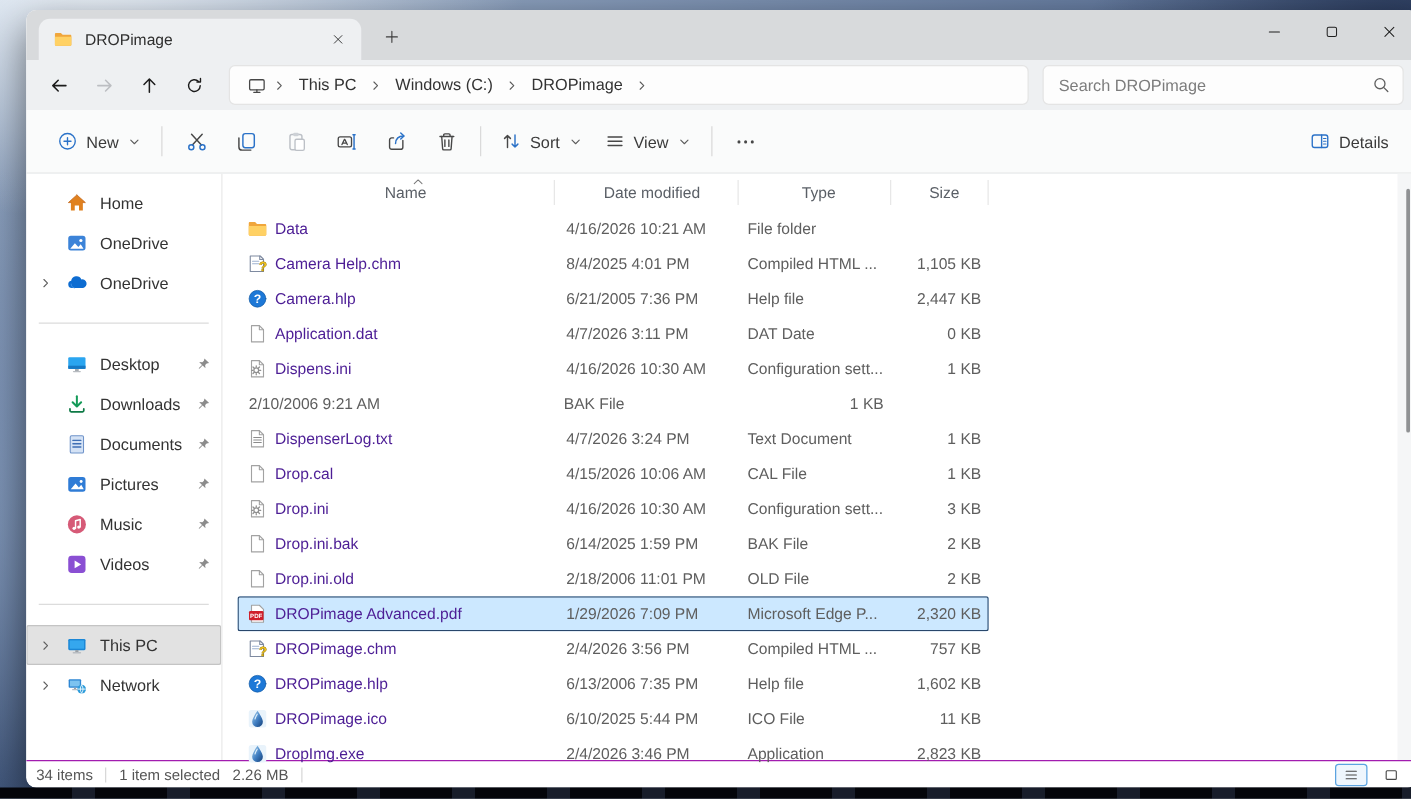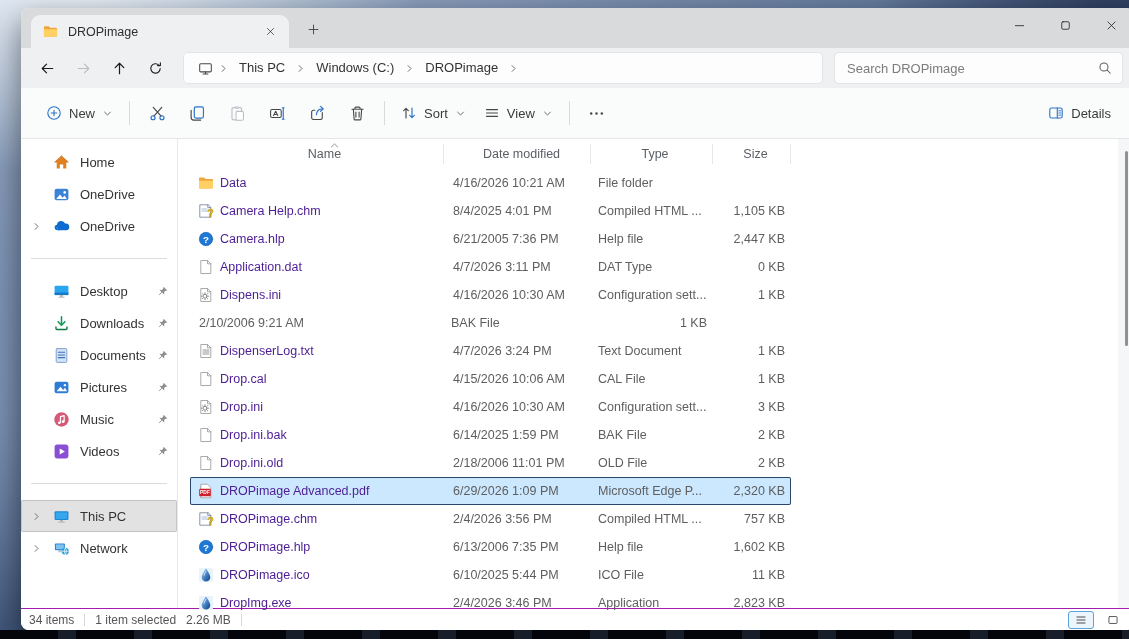--- a/index.html
+++ b/index.html
@@ -577,21 +577,21 @@
               <div class="fname">
                 <span class="ic">
                   <svg viewBox="0 0 16 16" fill="none">
                     <path fill="#fff" stroke="#a2a2a2" stroke-width=".9" d="M3.2 1.5h6.3l3.3 3.3v9.7H3.2z"></path>
                     <path stroke="#a2a2a2" stroke-width=".9" d="M9.5 1.5v3.3h3.3"></path>
                   </svg>
                 </span>
                 <span>Application.dat</span>
               </div>
               <div class="fdate">4/7/2026 3:11 PM</div>
-              <div class="ftype">DAT Type</div>
+              <div class="ftype">DAT Date</div>
               <div class="fsize">0 KB</div>
             </div>
             <div class="frow">
               <div class="fname">
                 <span class="ic">
                   <svg viewBox="0 0 16 16" fill="none">
                     <path fill="#fff" stroke="#a2a2a2" stroke-width=".9" d="M3.2 1.5h6.3l3.3 3.3v9.7H3.2z"></path>
                     <path stroke="#a2a2a2" stroke-width=".9" d="M9.5 1.5v3.3h3.3"></path>
                     <circle cx="7" cy="9.2" r="1.9" stroke="#8f8f8f"></circle>
                     <path stroke="#8f8f8f" d="M7 6.6v-1M7 11.8v1M4.4 9.2h-1M9.6 9.2h1M5.2 7.4l-.8-.8M8.8 11l.8.8M8.8 7.4l.8-.8M5.2 11l-.8.8"></path>
@@ -685,21 +685,21 @@
               <div class="fname">
                 <span class="ic">
                   <svg viewBox="0 0 16 16" fill="none">
                     <path fill="#fff" stroke="#a2a2a2" stroke-width=".9" d="M3.2 1.2h6.3l3.3 3.3v10.3H3.2z"></path>
                     <rect x="1.2" y="5.8" width="11.6" height="7.4" rx="1" fill="#cf1f2b"></rect>
                     <text x="7" y="11.3" text-anchor="middle" font-family="Liberation Sans,sans-serif" font-size="4.9" font-weight="bold" fill="#fff">PDF</text>
                   </svg>
                 </span>
                 <span>DROPimage Advanced.pdf</span>
               </div>
-              <div class="fdate">6/29/2026 1:09 PM</div>
+              <div class="fdate">1/29/2026 7:09 PM</div>
               <div class="ftype">Microsoft Edge P...</div>
               <div class="fsize">2,320 KB</div>
             </div>
             <div class="frow">
               <div class="fname">
                 <span class="ic">
                   <svg viewBox="0 0 16 16" fill="none">
                     <path fill="#fff" stroke="#7e8aa0" stroke-width=".9" d="M2.2 1.8h8l2.6 2.6v9.8H2.2z"></path>
                     <path stroke="#7e8aa0" stroke-width=".9" d="M9.8 1.8v2.8h3"></path>
                     <path stroke="#9fb3d1" stroke-width=".9" d="M4 6h5M4 8h5"></path>

